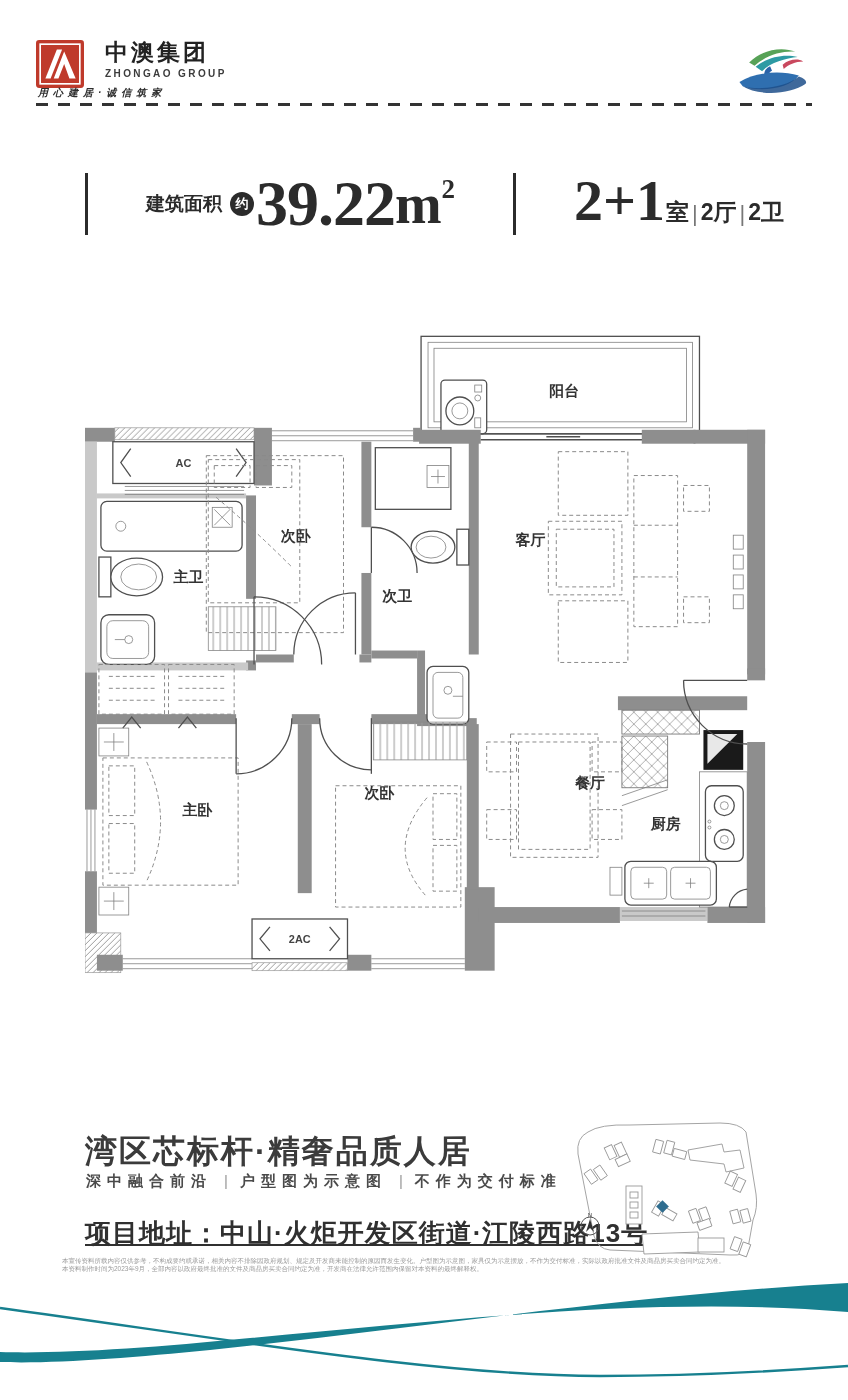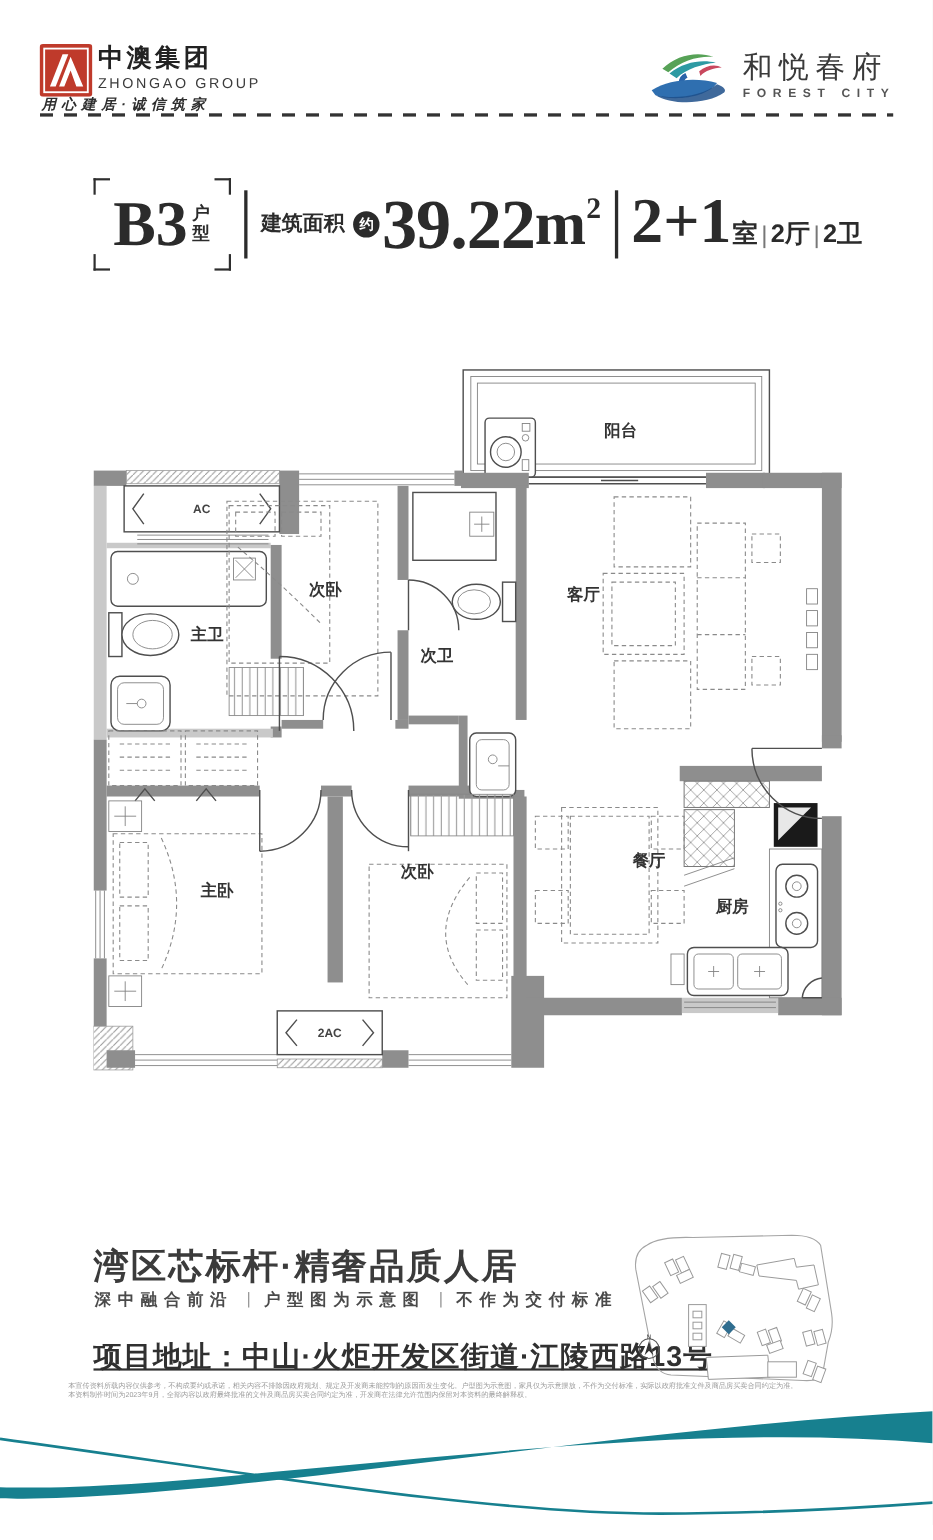--- a/index.html
+++ b/index.html
@@ -1,23 +1,23 @@
 <!DOCTYPE html>
 <html><head>
 <meta charset="utf-8">
 <style>
   html,body{margin:0;padding:0;background:#f2f2f2;}
   .page{position:relative;width:848px;height:1400px;background:#fff;overflow:hidden;
         font-family:"Liberation Sans","DejaVu Sans",sans-serif;color:#2e2e2e;}
   
-  .logo-left{position:absolute;left:36px;top:40px;display:flex;align-items:flex-start;gap:5px;}
+  .logo-left{position:absolute;left:36px;top:40px;display:flex;align-items:flex-start;gap:21px;}
   .logo-left .names{display:flex;flex-direction:column;}
   .logo-cn{font-size:23px;font-weight:bold;letter-spacing:3px;color:#222;line-height:1.1;}
-  .logo-en{font-size:13px;font-weight:normal;letter-spacing:2.4px;color:#3c3c3c;margin-top:3px;}
-  .logo-slogan{position:absolute;left:38px;top:86px;font-size:13px;letter-spacing:5px;
+  .logo-en{font-size:10px;font-weight:bold;letter-spacing:2.4px;color:#3c3c3c;margin-top:3px;}
+  .logo-slogan{position:absolute;left:38px;top:86px;font-size:10px;letter-spacing:5px;
                color:#2e2e2e;font-style:italic;font-weight:bold;}
   .logo-right{position:absolute;right:34px;top:42px;display:flex;align-items:center;gap:8px;}
   .logo-right .names{display:flex;flex-direction:column;}
   .logo2-cn{font-size:27px;letter-spacing:6px;color:#3a3a3a;font-weight:500;line-height:1.05;}
   .logo2-en{font-size:11px;letter-spacing:6px;color:#555;font-weight:bold;margin-top:3px;}
   .dash-divider{position:absolute;left:36px;right:36px;top:103px;height:3px;
     background:repeating-linear-gradient(90deg,#333 0 12px,transparent 12px 22px);}
   
   .titlebar{position:absolute;left:85px;top:160px;width:700px;height:88px;
             display:flex;align-items:center;justify-content:space-between;}
@@ -93,40 +93,25 @@
 
   <div class="logo-right">
     <svg width="80" height="54" viewBox="0 0 74 50">
       <path d="M14,19 C26,7 44,4 57,9 C45,8 30,12 19,22 Z" fill="#57a257"></path>
       <path d="M20,23 C32,13 48,11 59,14 C48,15 34,19 26,27 Z" fill="#2d9aa3"></path>
       <path d="M45,21 C51,16 59,15 64,18 C57,18 50,21 46,25 Z" fill="#c9485e"></path>
       <circle cx="37" cy="31" r="7" fill="none" stroke="#2a63a8" stroke-width="4.5" stroke-dasharray="30 14"></circle>
       <path d="M5,37 C20,28 42,26 60,31 C52,43 24,47 8,41 Z" fill="#2f6fb0"></path>
       <path d="M8,41 C24,45 48,42 60,32 C66,34 68,37 66,39 C52,49 22,50 8,41 Z" fill="#1d4f8a" opacity=".85"></path>
     </svg>
-    <div class="names">
-      <span class="logo2-cn">和悦春府</span>
-      <span class="logo2-en">FOREST CITY</span>
-    </div>
   </div>
 
   <div class="dash-divider"></div>
 
   <div class="titlebar">
-    <div class="unit-wrap">
-      <span class="corner c-tl"></span>
-      <span class="corner c-bl"></span>
-      <span class="corner c-tr"></span>
-      <span class="corner c-br"></span>
-      <span class="unit-big">B3</span>
-      <span class="unit-suffix">
-        <span>户</span>
-        <span>型</span>
-      </span>
-    </div>
     <div class="vdiv"></div>
     <div class="area-wrap">
       <span class="area-label">
         <span>建筑</span>
         <span>面积</span>
       </span>
       <span class="approx">约</span>
       <span class="area-num">39.22</span>
       <span class="area-unit">m</span>
       <span class="area-sup">2</span>

